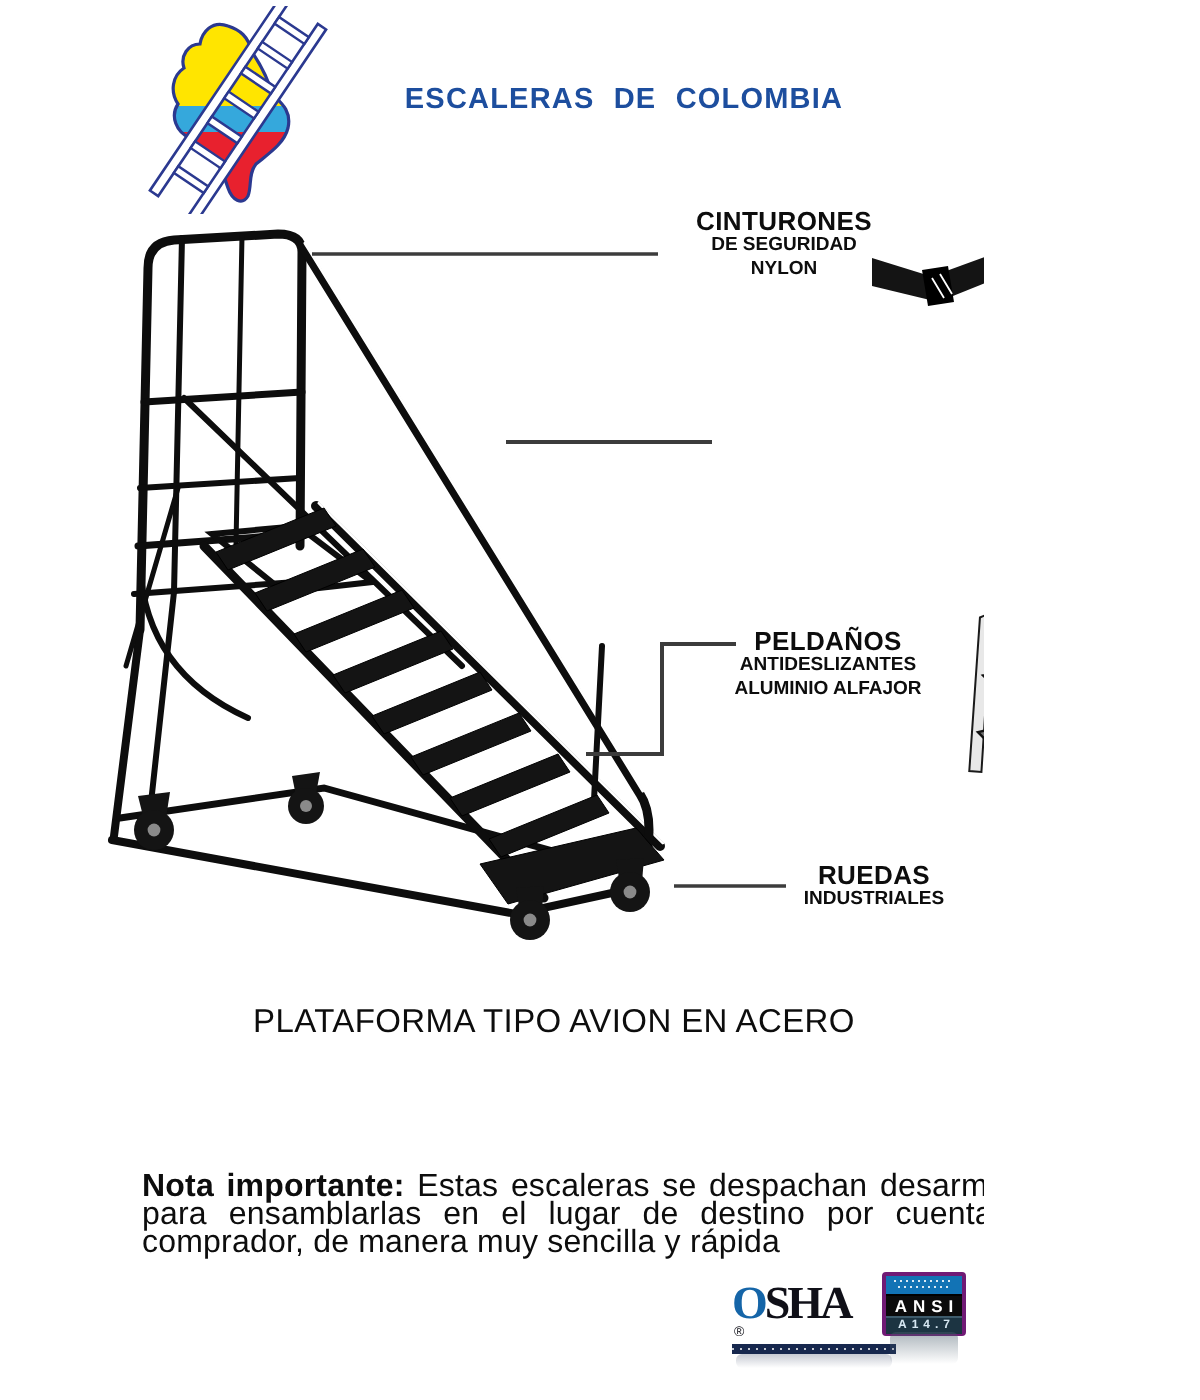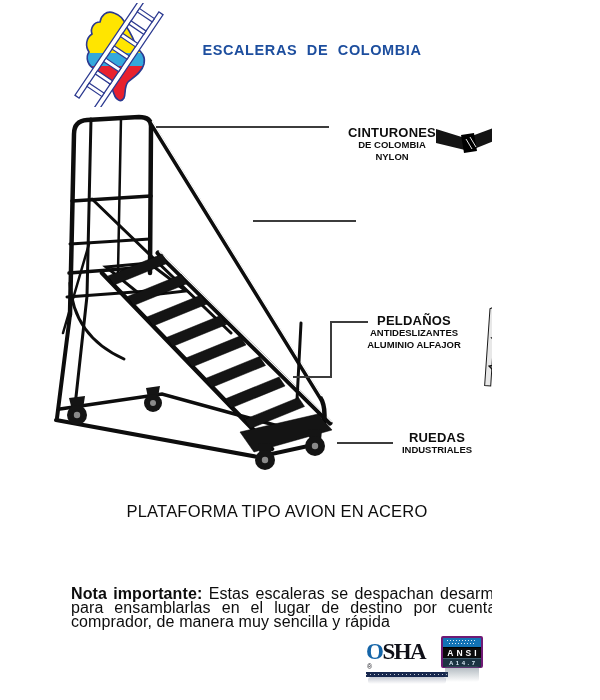--- a/index.html
+++ b/index.html
@@ -11,21 +11,21 @@
   .brand-title { position:absolute; left:178px; top:42px; width:268px; text-align:center;
                  font-size:14.5px; font-weight:bold; letter-spacing:.6px; word-spacing:5px;
                  color:#1d4e9e; }
 
   
   .diagram { position:absolute; left:0; top:100px; width:600px; height:400px; }
 
   .callout { position:absolute; text-align:center; }
   .callout .t { font-size:13px; font-weight:bold; line-height:13px; letter-spacing:.2px; }
   .callout .s { font-size:9.5px; font-weight:bold; line-height:11.5px; }
-  .co-cinturones { left:333px; top:126px; width:118px; }
+  .co-cinturones { left:333px; top:104px; width:118px; }
   .co-pasamanos  { left:352px; top:213px; width:122px; }
   .co-peldanos   { left:357px; top:314px; width:114px; }
   .co-ruedas     { left:383px; top:431px; width:108px; }
 
   
   .product-title { position:absolute; left:16px; top:502px; width:522px; text-align:center;
                    font-size:16.5px; font-weight:normal; letter-spacing:.2px; }
   .description  { position:absolute; left:71px; top:532px; width:458px;
                   font-size:11px; line-height:14px; text-align:justify; letter-spacing:.1px; }
   .note         { position:absolute; left:71px; top:587px; width:458px;
@@ -186,21 +186,21 @@
       <polygon points="506,347 519,341 523,352 510,358" fill="#141414"></polygon>
       <circle cx="541" cy="363" r="23" fill="#161616"></circle>
       <circle cx="541" cy="363" r="13" fill="#2f2f2f" stroke="#000" stroke-width="1"></circle>
       <circle cx="541" cy="363" r="4.5" fill="#9a9a9a"></circle>
       <circle cx="536" cy="350" r="2" fill="#777"></circle>
     </g>
   </svg>
 
   <div class="callout co-cinturones">
     <div class="t">CINTURONES</div>
-    <div class="s">DE COLOMBIA</div>
+    <div class="s">DE SEGURIDAD</div>
     <div class="s">NYLON</div>
   </div>
   <div class="callout co-peldanos">
     <div class="t">PELDAÑOS</div>
     <div class="s">ANTIDESLIZANTES</div>
     <div class="s">ALUMINIO ALFAJOR</div>
   </div>
   <div class="callout co-ruedas">
     <div class="t">RUEDAS</div>
     <div class="s">INDUSTRIALES</div>

